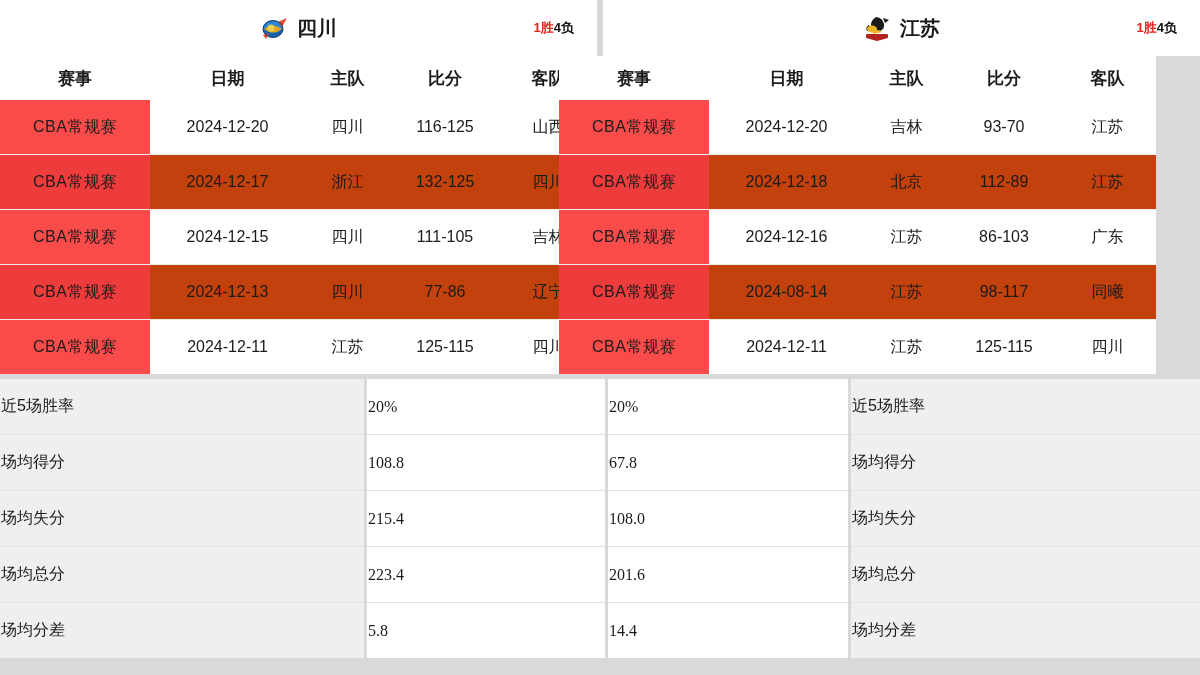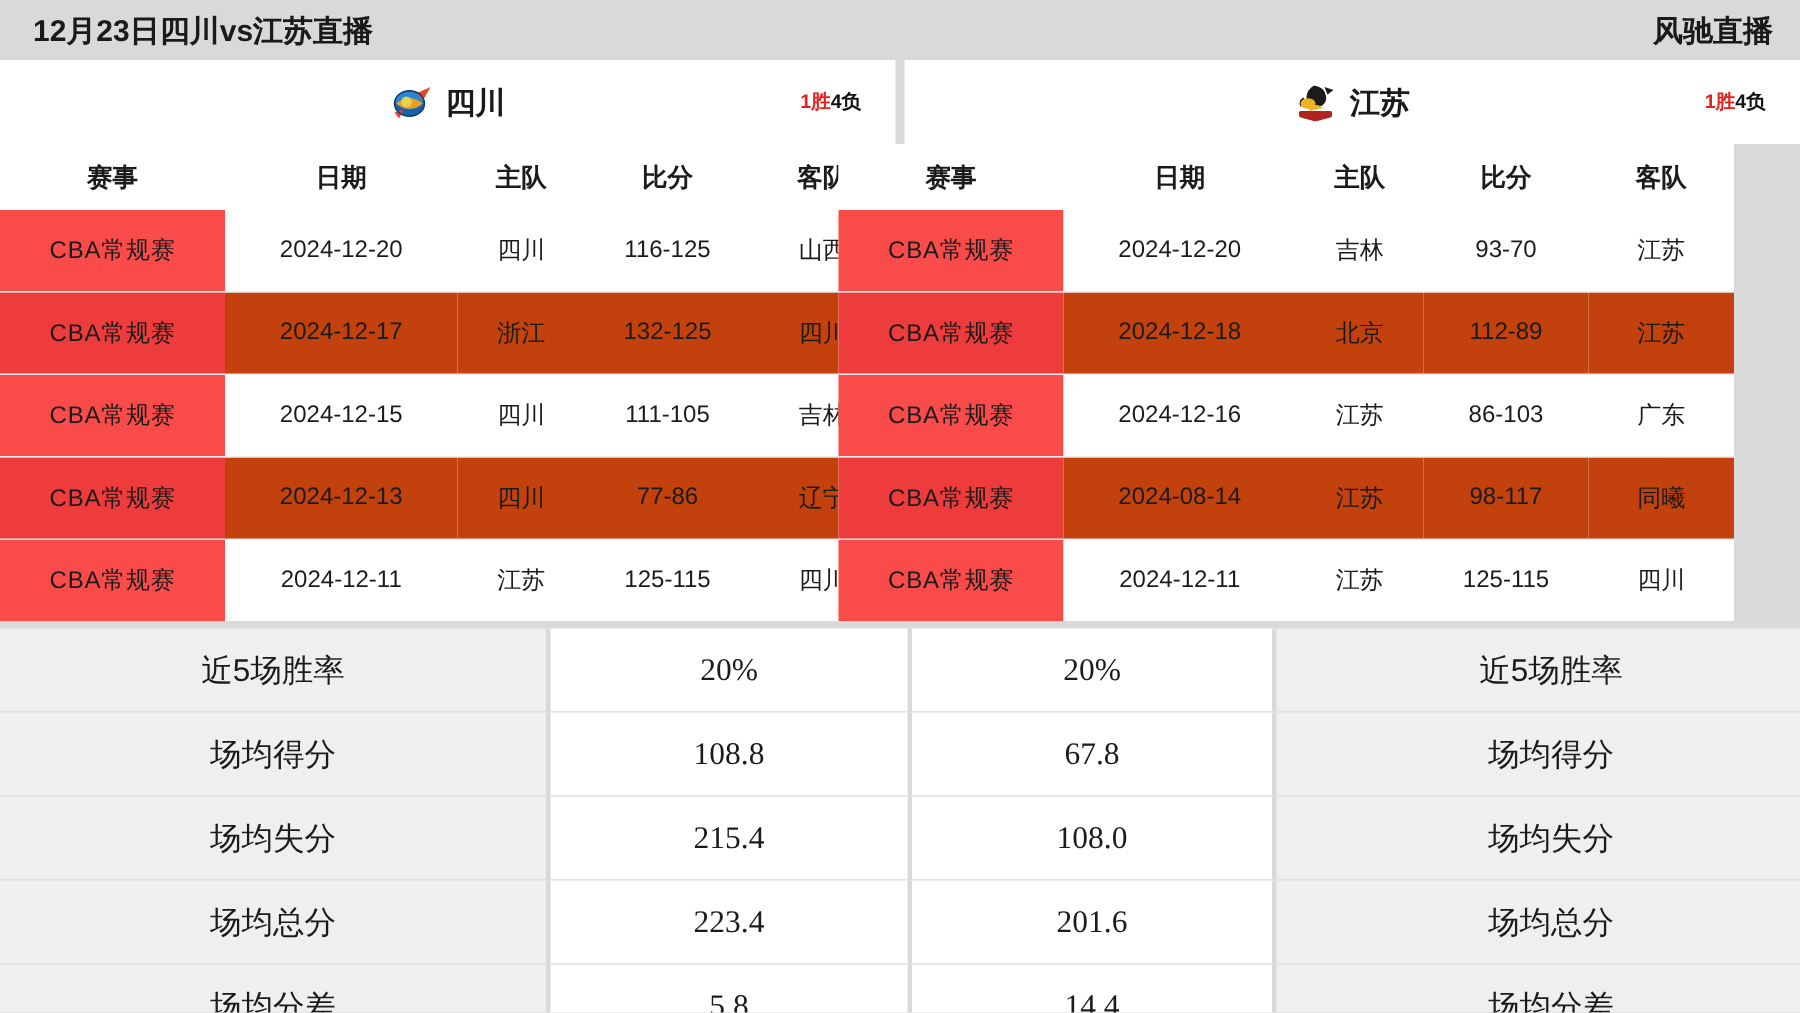--- a/index.html
+++ b/index.html
@@ -61,38 +61,34 @@
   .c-league{width:150px;}
   .c-date{width:155px;}
   .c-home{width:85px;}
   .c-score{width:110px;}
   .c-away{width:97px;}
 
   
   .stats{width:1200px;background:#d9d9d9;padding-top:5px;box-sizing:border-box;}
   table.statstbl{border-collapse:collapse;width:1200px;table-layout:fixed;}
   table.statstbl td{
-    height:53px;text-align:center;font-size:21px;color:#1b1b1b;
+    height:53px;font-size:16px;color:#1b1b1b;
     border-bottom:1px solid #e2e2e2;
   }
   table.statstbl tr:last-child td{border-bottom:none;}
   td.lbl{background:#efefef;width:362px;}
   td.lbl.r{width:364px;}
   td.val{background:#ffffff;width:236px;border-left:3px solid #d9d9d9;border-right:3px solid #d9d9d9;font-family:Liberation Serif, serif;}
   td.val.mid{width:238px;}
 </style>
 </head>
 <body>
 
 <div class="page">
 
-  <div class="topbar">
-    <div class="title">12月23日四川vs江苏直播</div>
-    <div class="brand">风驰直播</div>
-  </div>
 
   <div class="teamstrip">
 
     <div class="teamcard left">
       <div class="team-ident">
         <span>
           <svg class="logo" viewBox="0 0 28 25">
             <ellipse cx="13" cy="13" rx="10" ry="8.5" fill="#1a5fa8"></ellipse>
             <ellipse cx="13" cy="11" rx="9" ry="6" fill="#2a86d6"></ellipse>
             <path d="M4 13 Q13 6 22 13 Q13 20 4 13 Z" fill="#e8a020"></path>

